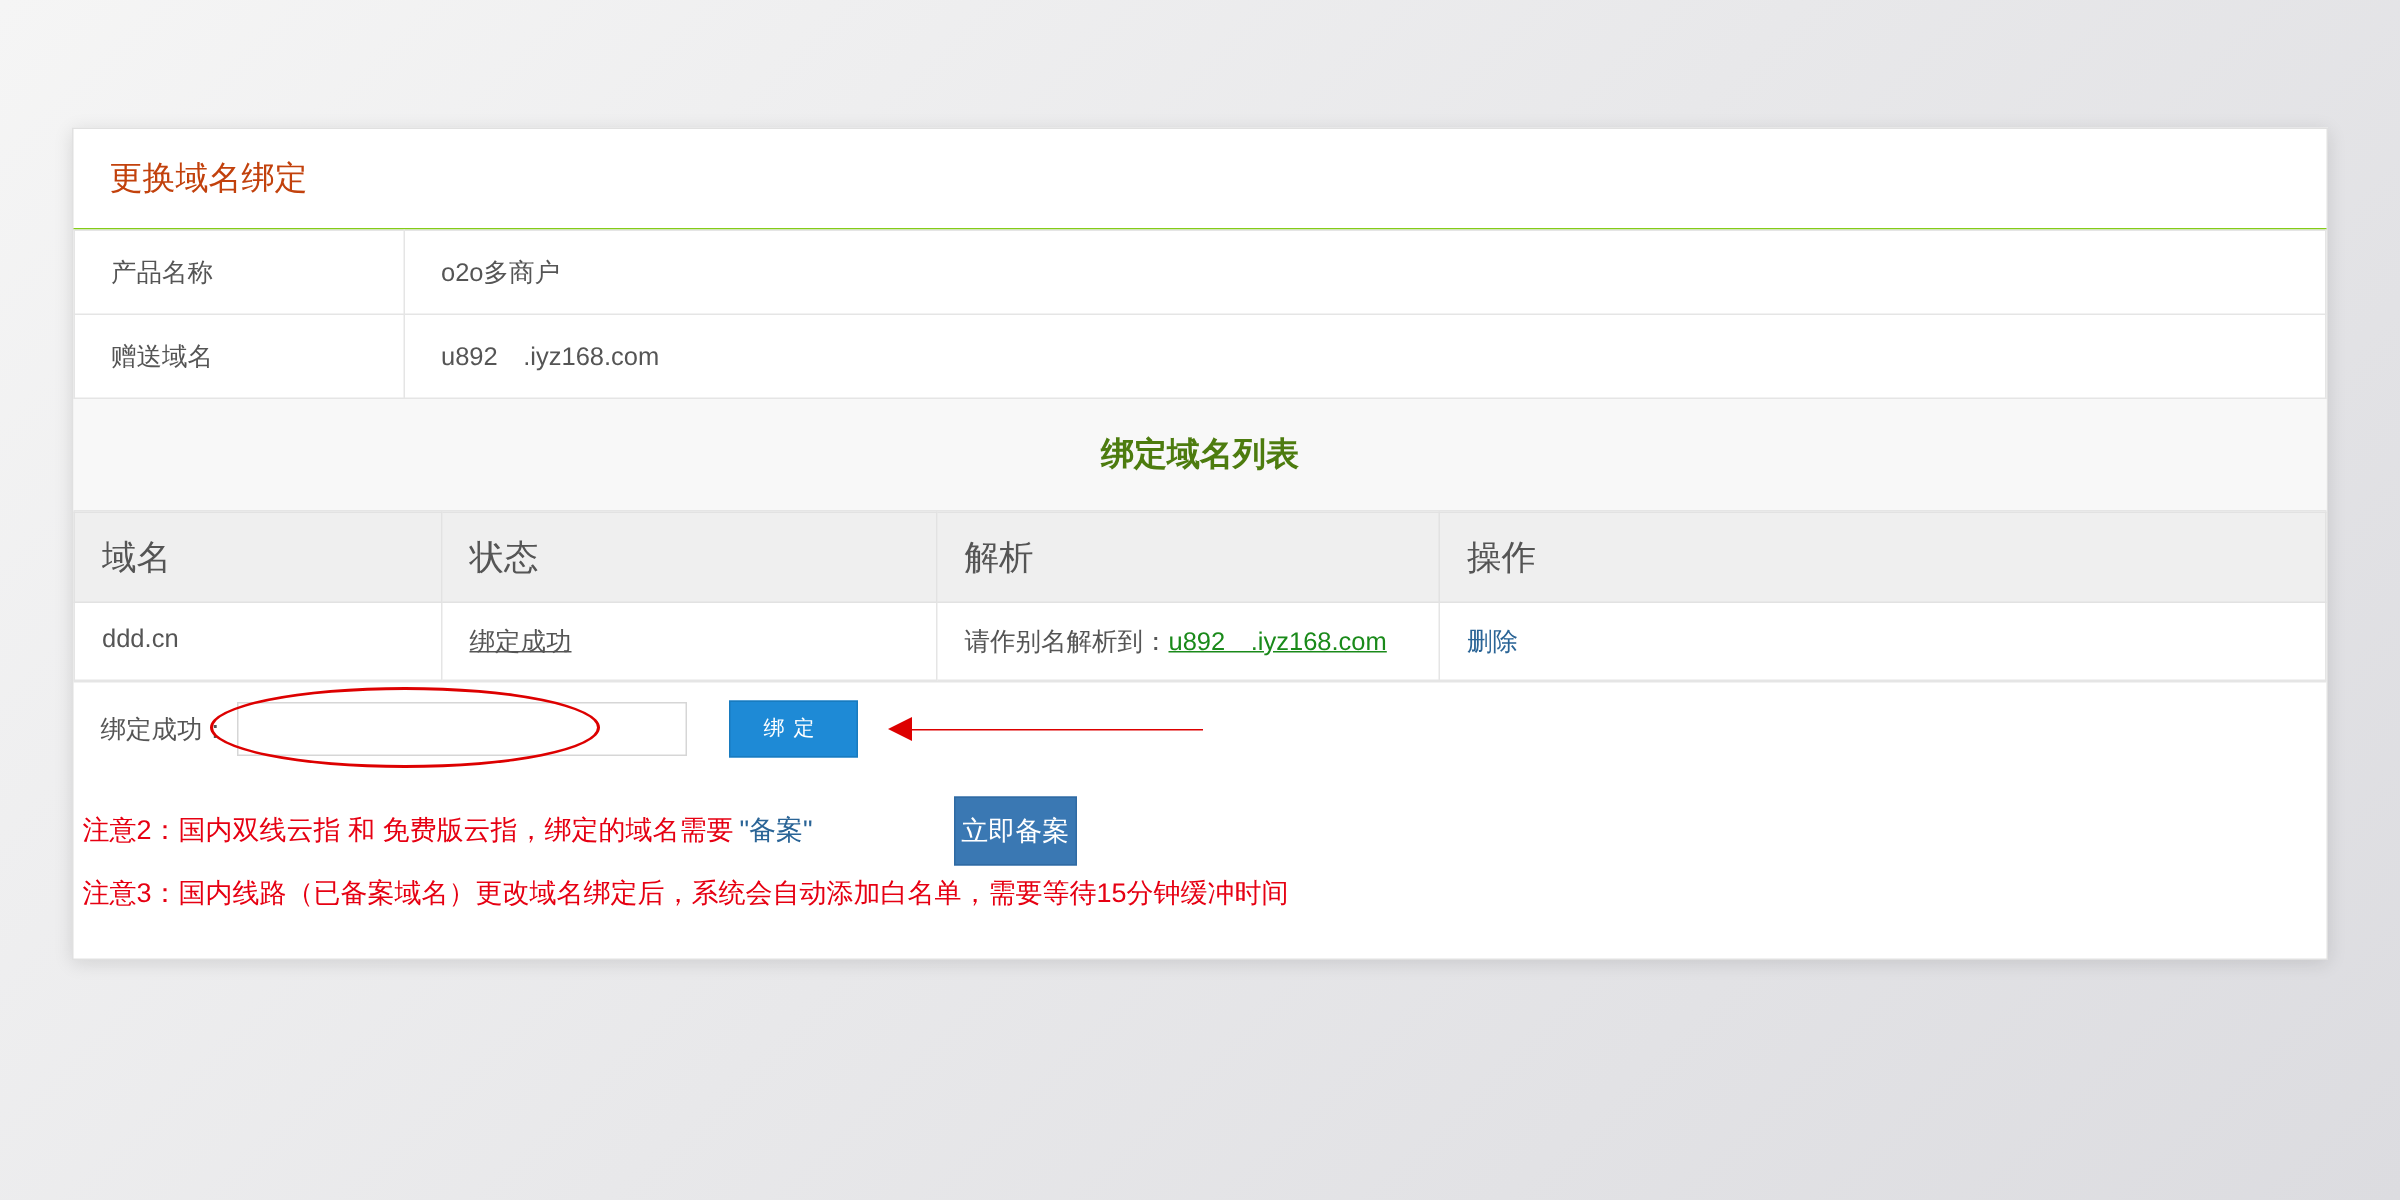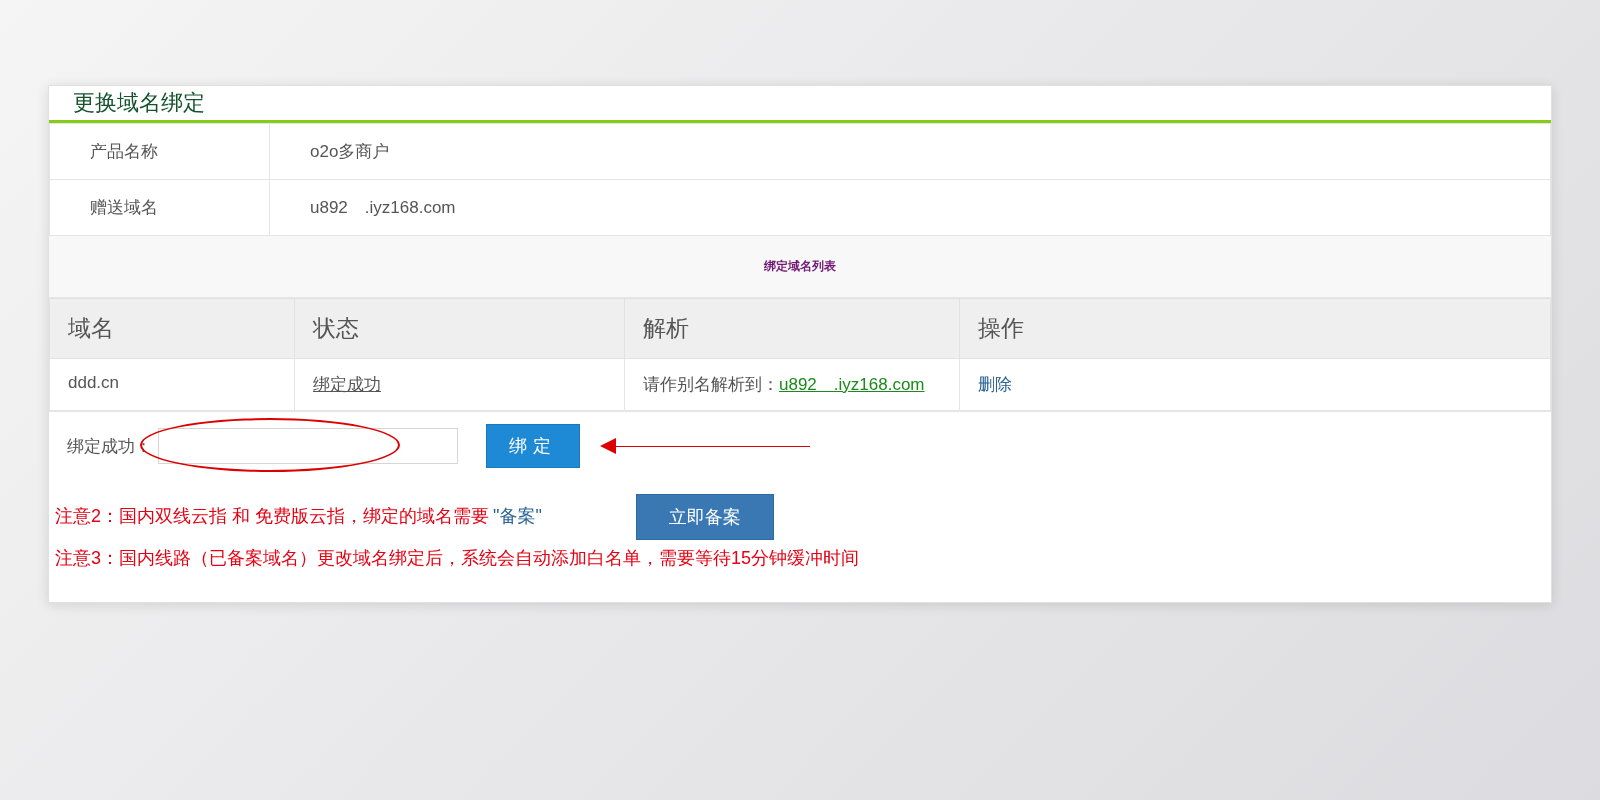--- a/index.html
+++ b/index.html
@@ -10,43 +10,43 @@
       color: #555;
       padding: 85px 48px 40px 48px;
       min-height: 800px;
     }
     .card {
       background: #fff;
       box-shadow: 0 2px 12px rgba(0,0,0,0.12);
       border: 1px solid #e0e0e0;
     }
     .title-row {
-      padding: 2px 24px;
+      padding: 18px 24px;
       font-size: 22px;
-      color: #14532d;
-      border-bottom: 3px solid #84cc16;
+      color: #c2410c;
+      border-bottom: 1px solid #84cc16;
     }
     .info-table {
       width: 100%;
       border-collapse: collapse;
     }
     .info-table td {
       border: 1px solid #e5e5e5;
-      padding: 16px 40px;
+      padding: 16px 24px;
       font-size: 17px;
       color: #555;
     }
     .info-table td.label-col { width: 220px; }
     .list-header {
       text-align: center;
       background: #f8f8f8;
       padding: 22px;
-      font-size: 12px;
+      font-size: 22px;
       font-weight: bold;
-      color: #701a75;
+      color: #4d7c0f;
       border-bottom: 1px solid #e5e5e5;
     }
     .domain-table {
       width: 100%;
       border-collapse: collapse;
     }
     .domain-table th {
       text-align: left;
       background: #efefef;
       padding: 14px 18px;
@@ -90,21 +90,21 @@
       width: 260px; height: 54px;
       border: 2px solid #d00;
       border-radius: 50% / 50%;
       pointer-events: none;
     }
     .btn-primary {
       background: #1e8ad6;
       color: #fff;
       border: 1px solid #187bbf;
       padding: 9px 22px;
-      font-size: 18px;
+      font-size: 14px;
       letter-spacing: 6px;
       margin-left: 28px;
       cursor: pointer;
     }
     .arrow-annot {
       position: relative;
       width: 210px; height: 24px; margin-left: 20px;
       pointer-events: none;
     }
     .arrow-line {
@@ -127,21 +127,21 @@
       line-height: 2.1;
       display: flex;
       align-items: center;
       gap: 4px;
     }
     .quoted { color: #2a6496; }
     .btn-filing {
       background: #3a78b3;
       color: #fff;
       border: 1px solid #2f6aa3;
-      padding: 10px 32px;
+      padding: 10px 4px;
       font-size: 18px;
       margin-left: 90px;
       cursor: pointer;
     }
   </style>
 </head>
 <body>
 
 <div class="card">
   <div class="title-row">更换域名绑定</div>

